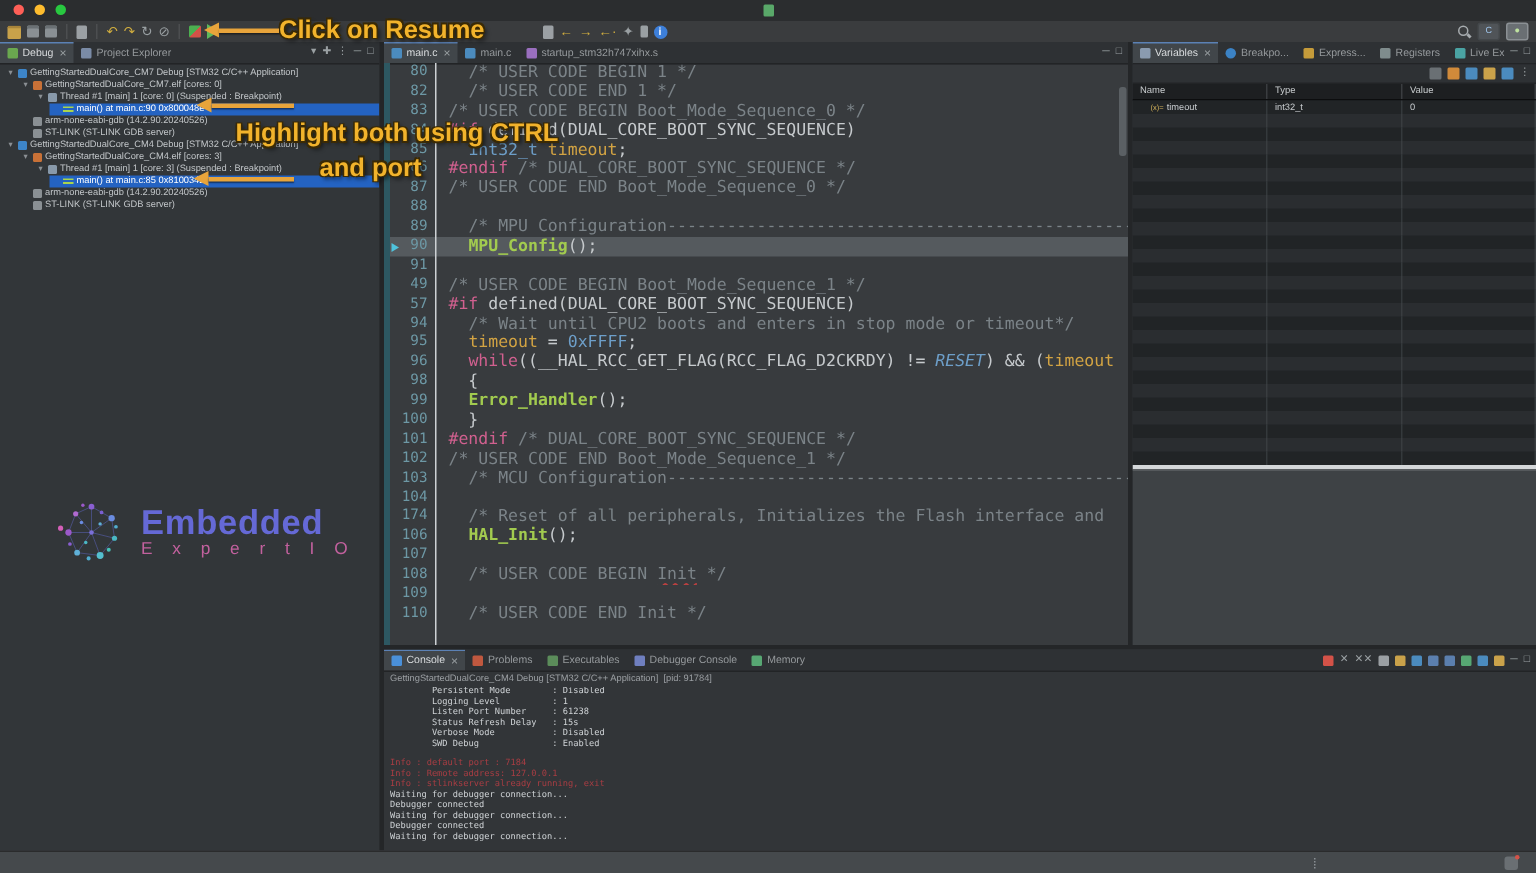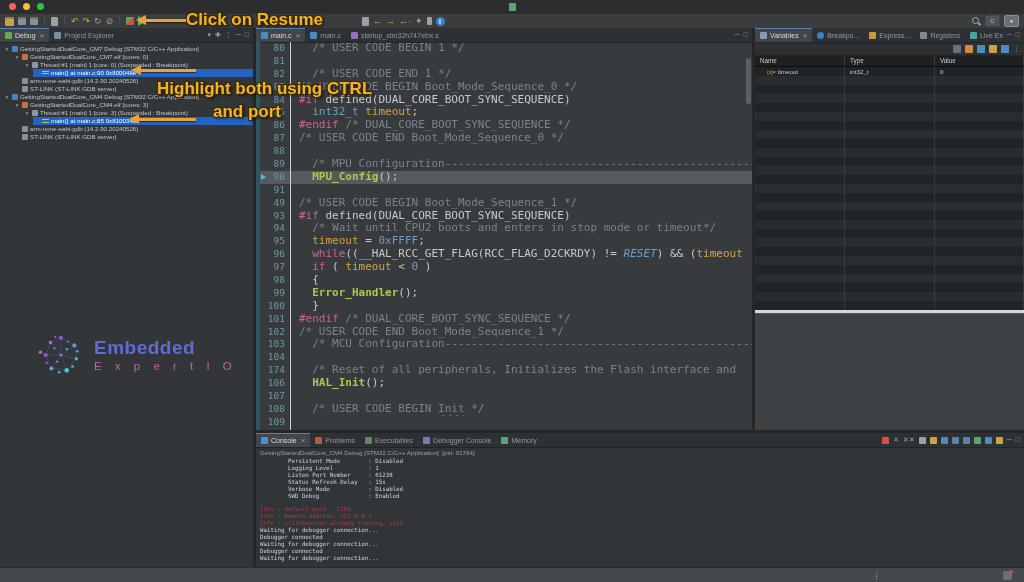--- a/index.html
+++ b/index.html
@@ -77,21 +77,21 @@
   .trow.sel .t-inner{background:#2463c2;color:#fff;}
   .twisty{width:6px;font-size:5.5px;color:#8b9094;text-align:center;flex:none;}
   .tico{width:6px;height:6px;border-radius:1px;flex:none;}
   [data-name="launch-config-icon"]{background:#3d85c8}
   [data-name="elf-icon"]{background:#c87137}
   [data-name="thread-icon"]{background:#8899aa}
   [data-name="stack-frame-icon"]{background:repeating-linear-gradient(to bottom,#a8d44f 0 1px,transparent 1px 2.5px);border-radius:0;height:5px;width:7px;}
   [data-name="gdb-icon"],[data-name="stlink-icon"]{background:#8a9094}
   
   .logo{position:absolute;left:38px;top:304px;display:flex;align-items:center;gap:10px;}
-  .logo-text1{font-size:19px;font-weight:bold;color:#6569d6;letter-spacing:.5px;line-height:20px;}
+  .logo-text1{font-size:23px;font-weight:bold;color:#6569d6;letter-spacing:.5px;line-height:20px;}
   .logo-text2{font-size:11.5px;color:#c2619e;letter-spacing:5px;margin-top:2px;}
   
   .code-wrap{position:absolute;left:0;top:14px;width:496px;height:388px;overflow:hidden;
              font-family:"DejaVu Sans Mono",monospace;font-size:11px;}
   .gutter-strip{position:absolute;left:0;top:0;width:4px;height:100%;background:#2d5862;z-index:3;}
   .gutter-div{position:absolute;left:34px;top:0;width:1px;height:100%;background:#cdd1d4;z-index:3;}
   .cline{position:relative;display:flex;height:12.9px;line-height:12.9px;white-space:pre;}
   .cline.hl{background:#555a5e;}
   .lnum{flex:none;width:29px;text-align:right;padding-right:5px;color:#6d98a5;font-size:9.5px;}
   .ctext{flex:1;padding-left:9px;overflow:hidden;}
@@ -359,37 +359,35 @@
       <div class="bar-icons">
         <span class="bic" data-name="minimize-view-icon">─</span>
         <span class="bic" data-name="maximize-view-icon">□</span>
       </div>
     </div>
     <div class="code-wrap" data-name="code-area">
       <div class="gutter-strip" data-name="annotation-ruler"></div>
       <div class="gutter-div" data-name="gutter-divider"></div>
       <div id="code-lines">
           <div class="cline" data-name="code-line"><span class="lnum" data-name="line-number">80</span><span class="ctext" data-name="code-text"><span class="tk-p">  </span><span class="tk-c">/* USER CODE BEGIN 1 */</span></span></div>
-          <div class="cline" data-name="code-line"><span class="lnum" data-name="line-number">81</span><span class="ctext" data-name="code-text"></span></div>
           <div class="cline" data-name="code-line"><span class="lnum" data-name="line-number">82</span><span class="ctext" data-name="code-text"><span class="tk-p">  </span><span class="tk-c">/* USER CODE END 1 */</span></span></div>
           <div class="cline" data-name="code-line"><span class="lnum" data-name="line-number">83</span><span class="ctext" data-name="code-text"><span class="tk-c">/* USER CODE BEGIN Boot_Mode_Sequence_0 */</span></span></div>
           <div class="cline" data-name="code-line"><span class="lnum" data-name="line-number">84</span><span class="ctext" data-name="code-text"><span class="tk-k">#if</span><span class="tk-p"> defined(DUAL_CORE_BOOT_SYNC_SEQUENCE)</span></span></div>
           <div class="cline" data-name="code-line"><span class="lnum" data-name="line-number">85</span><span class="ctext" data-name="code-text"><span class="tk-p">  </span><span class="tk-t">int32_t</span><span class="tk-p"> </span><span class="tk-v">timeout</span><span class="tk-p">;</span></span></div>
           <div class="cline" data-name="code-line"><span class="lnum" data-name="line-number">86</span><span class="ctext" data-name="code-text"><span class="tk-k">#endif</span><span class="tk-c"> /* DUAL_CORE_BOOT_SYNC_SEQUENCE */</span></span></div>
           <div class="cline" data-name="code-line"><span class="lnum" data-name="line-number">87</span><span class="ctext" data-name="code-text"><span class="tk-c">/* USER CODE END Boot_Mode_Sequence_0 */</span></span></div>
           <div class="cline" data-name="code-line"><span class="lnum" data-name="line-number">88</span><span class="ctext" data-name="code-text"></span></div>
           <div class="cline" data-name="code-line"><span class="lnum" data-name="line-number">89</span><span class="ctext" data-name="code-text"><span class="tk-p">  </span><span class="tk-c">/* MPU Configuration----------------------------------------------------------*/</span></span></div>
           <div class="cline hl" data-name="code-line"><span class="lnum" data-name="line-number">90</span><span class="ip-arrow" data-name="instruction-pointer-icon"></span><span class="ctext" data-name="code-text"><span class="tk-p">  </span><span class="tk-f">MPU_Config</span><span class="tk-p">();</span></span></div>
           <div class="cline" data-name="code-line"><span class="lnum" data-name="line-number">91</span><span class="ctext" data-name="code-text"></span></div>
           <div class="cline" data-name="code-line"><span class="lnum" data-name="line-number">49</span><span class="ctext" data-name="code-text"><span class="tk-c">/* USER CODE BEGIN Boot_Mode_Sequence_1 */</span></span></div>
-          <div class="cline" data-name="code-line"><span class="lnum" data-name="line-number">93</span><span class="ctext" data-name="code-text"><span class="tk-k">#if</span><span class="tk-p"> defined(DUAL_CORE_BOOT_SYNC_SEQUENCE)</span></span></div>
+          <div class="cline" data-name="code-line"><span class="lnum" data-name="line-number">57</span><span class="ctext" data-name="code-text"><span class="tk-k">#if</span><span class="tk-p"> defined(DUAL_CORE_BOOT_SYNC_SEQUENCE)</span></span></div>
           <div class="cline" data-name="code-line"><span class="lnum" data-name="line-number">94</span><span class="ctext" data-name="code-text"><span class="tk-p">  </span><span class="tk-c">/* Wait until CPU2 boots and enters in stop mode or timeout*/</span></span></div>
           <div class="cline" data-name="code-line"><span class="lnum" data-name="line-number">95</span><span class="ctext" data-name="code-text"><span class="tk-p">  </span><span class="tk-v">timeout</span><span class="tk-p"> = </span><span class="tk-n">0xFFFF</span><span class="tk-p">;</span></span></div>
           <div class="cline" data-name="code-line"><span class="lnum" data-name="line-number">96</span><span class="ctext" data-name="code-text"><span class="tk-p">  </span><span class="tk-k">while</span><span class="tk-p">((__HAL_RCC_GET_FLAG(RCC_FLAG_D2CKRDY) != </span><span class="tk-i">RESET</span><span class="tk-p">) &amp;&amp; (</span><span class="tk-v">timeout</span></span></div>
-          <div class="cline" data-name="code-line"><span class="lnum" data-name="line-number">97</span><span class="ctext" data-name="code-text"><span class="tk-p">  </span><span class="tk-k">if</span><span class="tk-p"> ( </span><span class="tk-v">timeout</span><span class="tk-p"> &lt; </span><span class="tk-n">0</span><span class="tk-p"> )</span></span></div>
           <div class="cline" data-name="code-line"><span class="lnum" data-name="line-number">98</span><span class="ctext" data-name="code-text"><span class="tk-p">  {</span></span></div>
           <div class="cline" data-name="code-line"><span class="lnum" data-name="line-number">99</span><span class="ctext" data-name="code-text"><span class="tk-p">  </span><span class="tk-f">Error_Handler</span><span class="tk-p">();</span></span></div>
           <div class="cline" data-name="code-line"><span class="lnum" data-name="line-number">100</span><span class="ctext" data-name="code-text"><span class="tk-p">  }</span></span></div>
           <div class="cline" data-name="code-line"><span class="lnum" data-name="line-number">101</span><span class="ctext" data-name="code-text"><span class="tk-k">#endif</span><span class="tk-c"> /* DUAL_CORE_BOOT_SYNC_SEQUENCE */</span></span></div>
           <div class="cline" data-name="code-line"><span class="lnum" data-name="line-number">102</span><span class="ctext" data-name="code-text"><span class="tk-c">/* USER CODE END Boot_Mode_Sequence_1 */</span></span></div>
           <div class="cline" data-name="code-line"><span class="lnum" data-name="line-number">103</span><span class="ctext" data-name="code-text"><span class="tk-p">  </span><span class="tk-c">/* MCU Configuration------------------------------------------------------------</span></span></div>
           <div class="cline" data-name="code-line"><span class="lnum" data-name="line-number">104</span><span class="ctext" data-name="code-text"></span></div>
           <div class="cline" data-name="code-line"><span class="lnum" data-name="line-number">174</span><span class="ctext" data-name="code-text"><span class="tk-p">  </span><span class="tk-c">/* Reset of all peripherals, Initializes the Flash interface and</span></span></div>
           <div class="cline" data-name="code-line"><span class="lnum" data-name="line-number">106</span><span class="ctext" data-name="code-text"><span class="tk-p">  </span><span class="tk-f">HAL_Init</span><span class="tk-p">();</span></span></div>
           <div class="cline" data-name="code-line"><span class="lnum" data-name="line-number">107</span><span class="ctext" data-name="code-text"></span></div>

